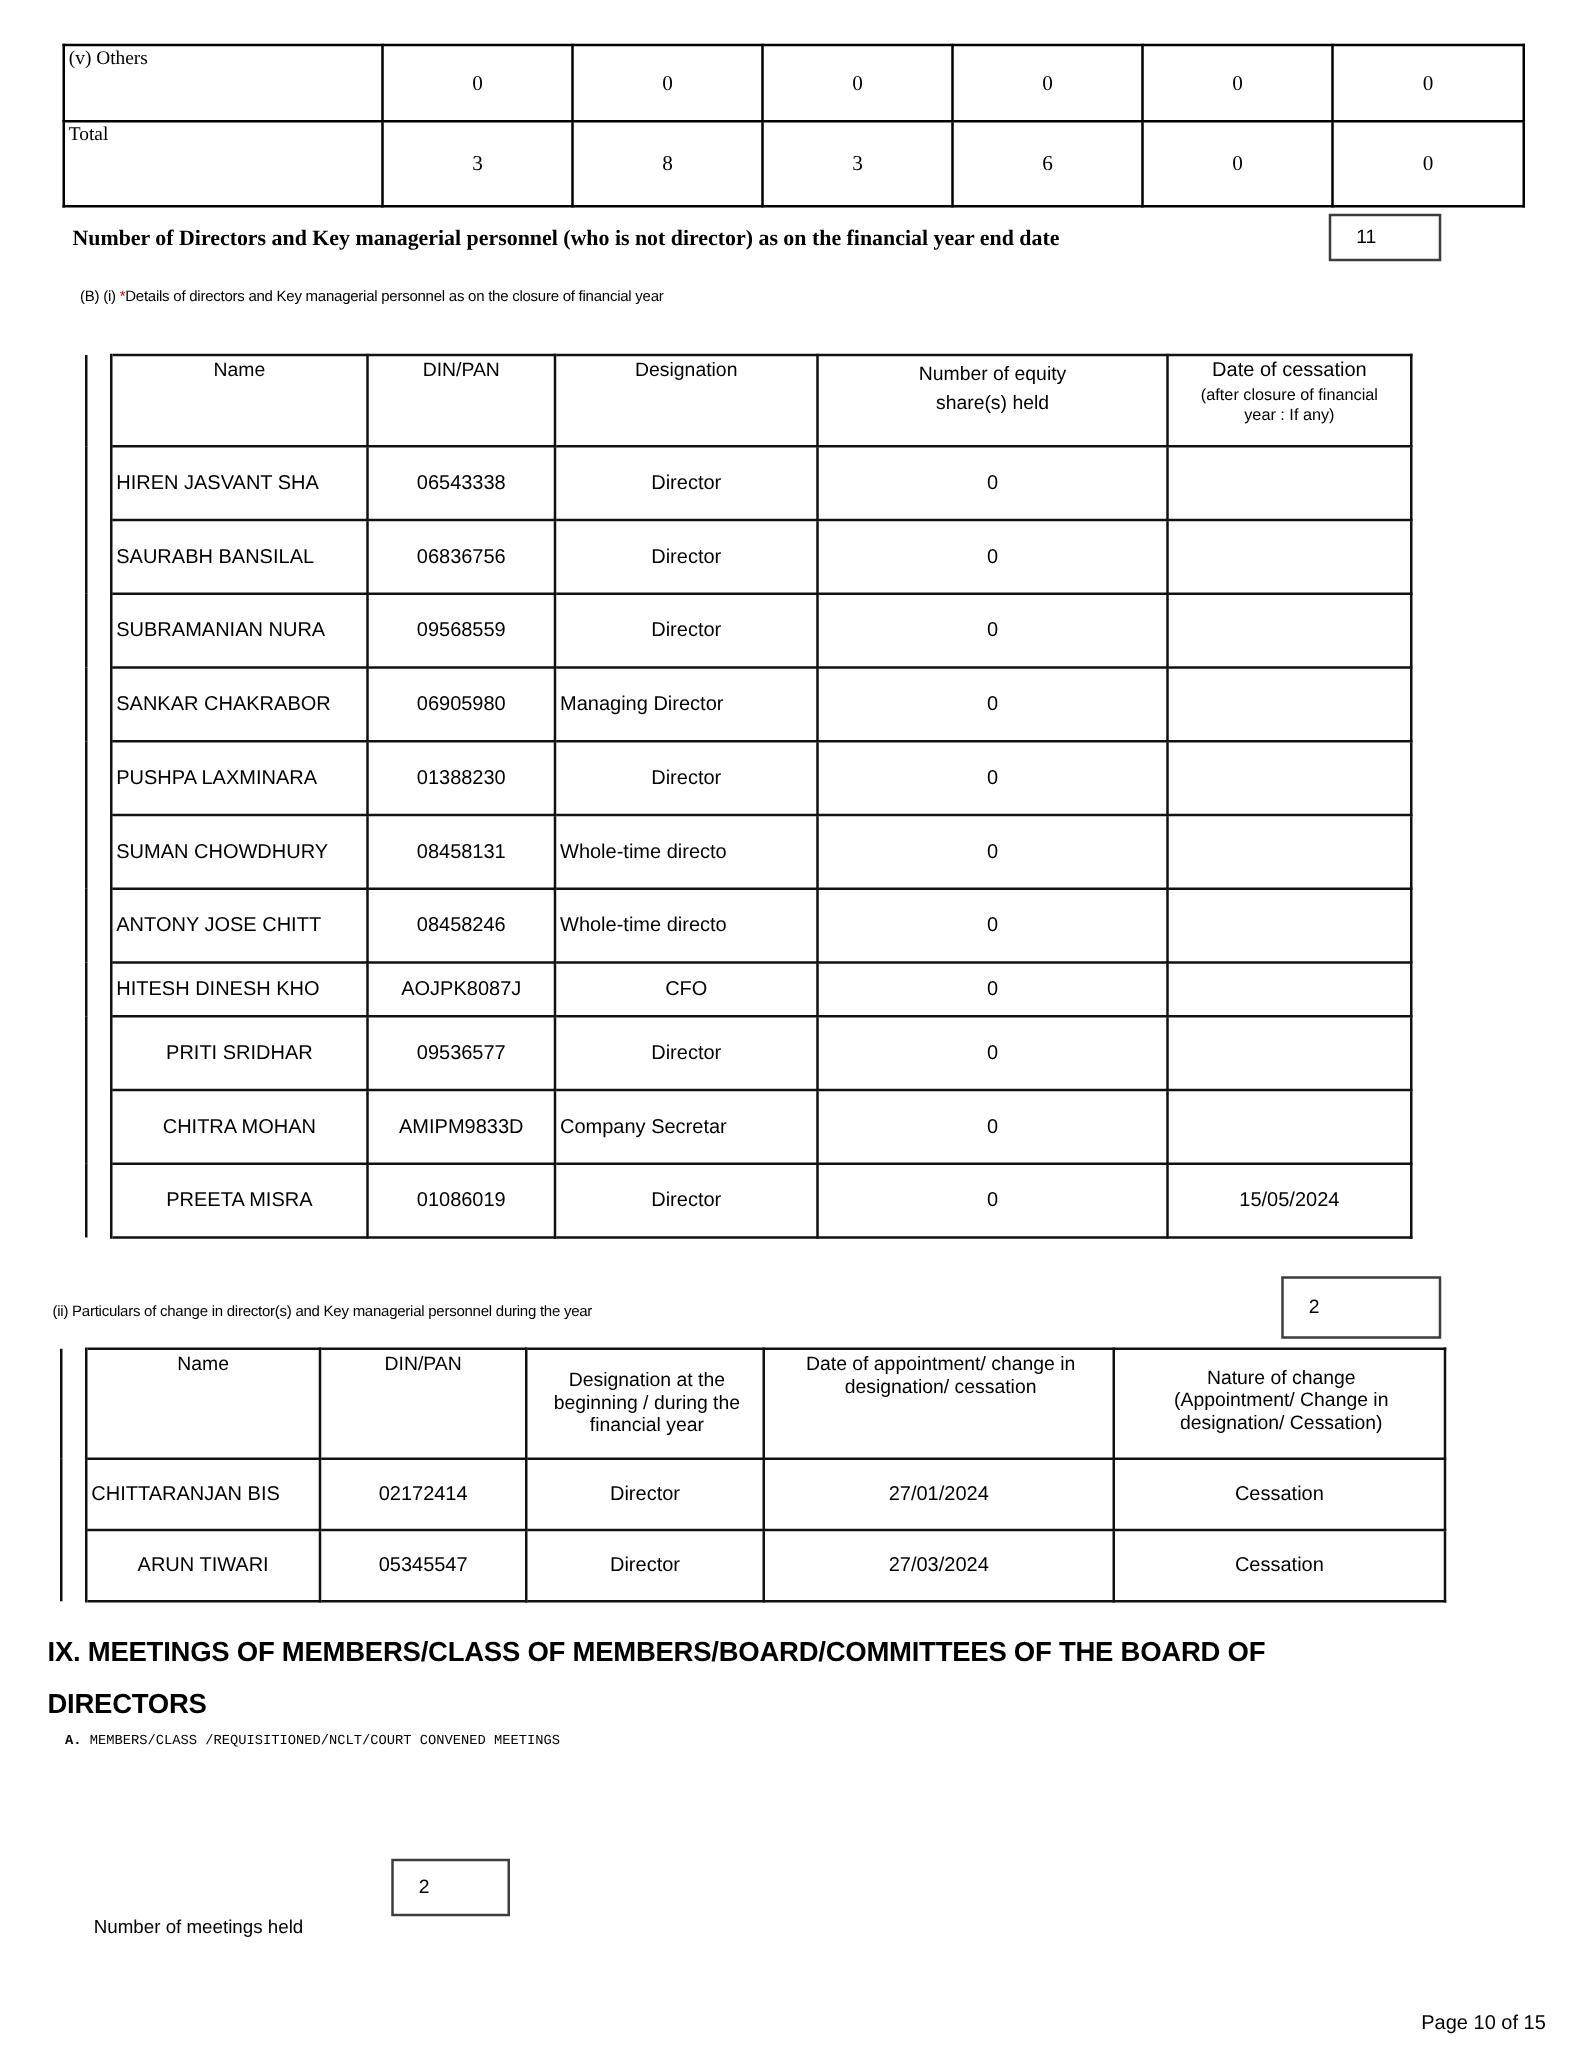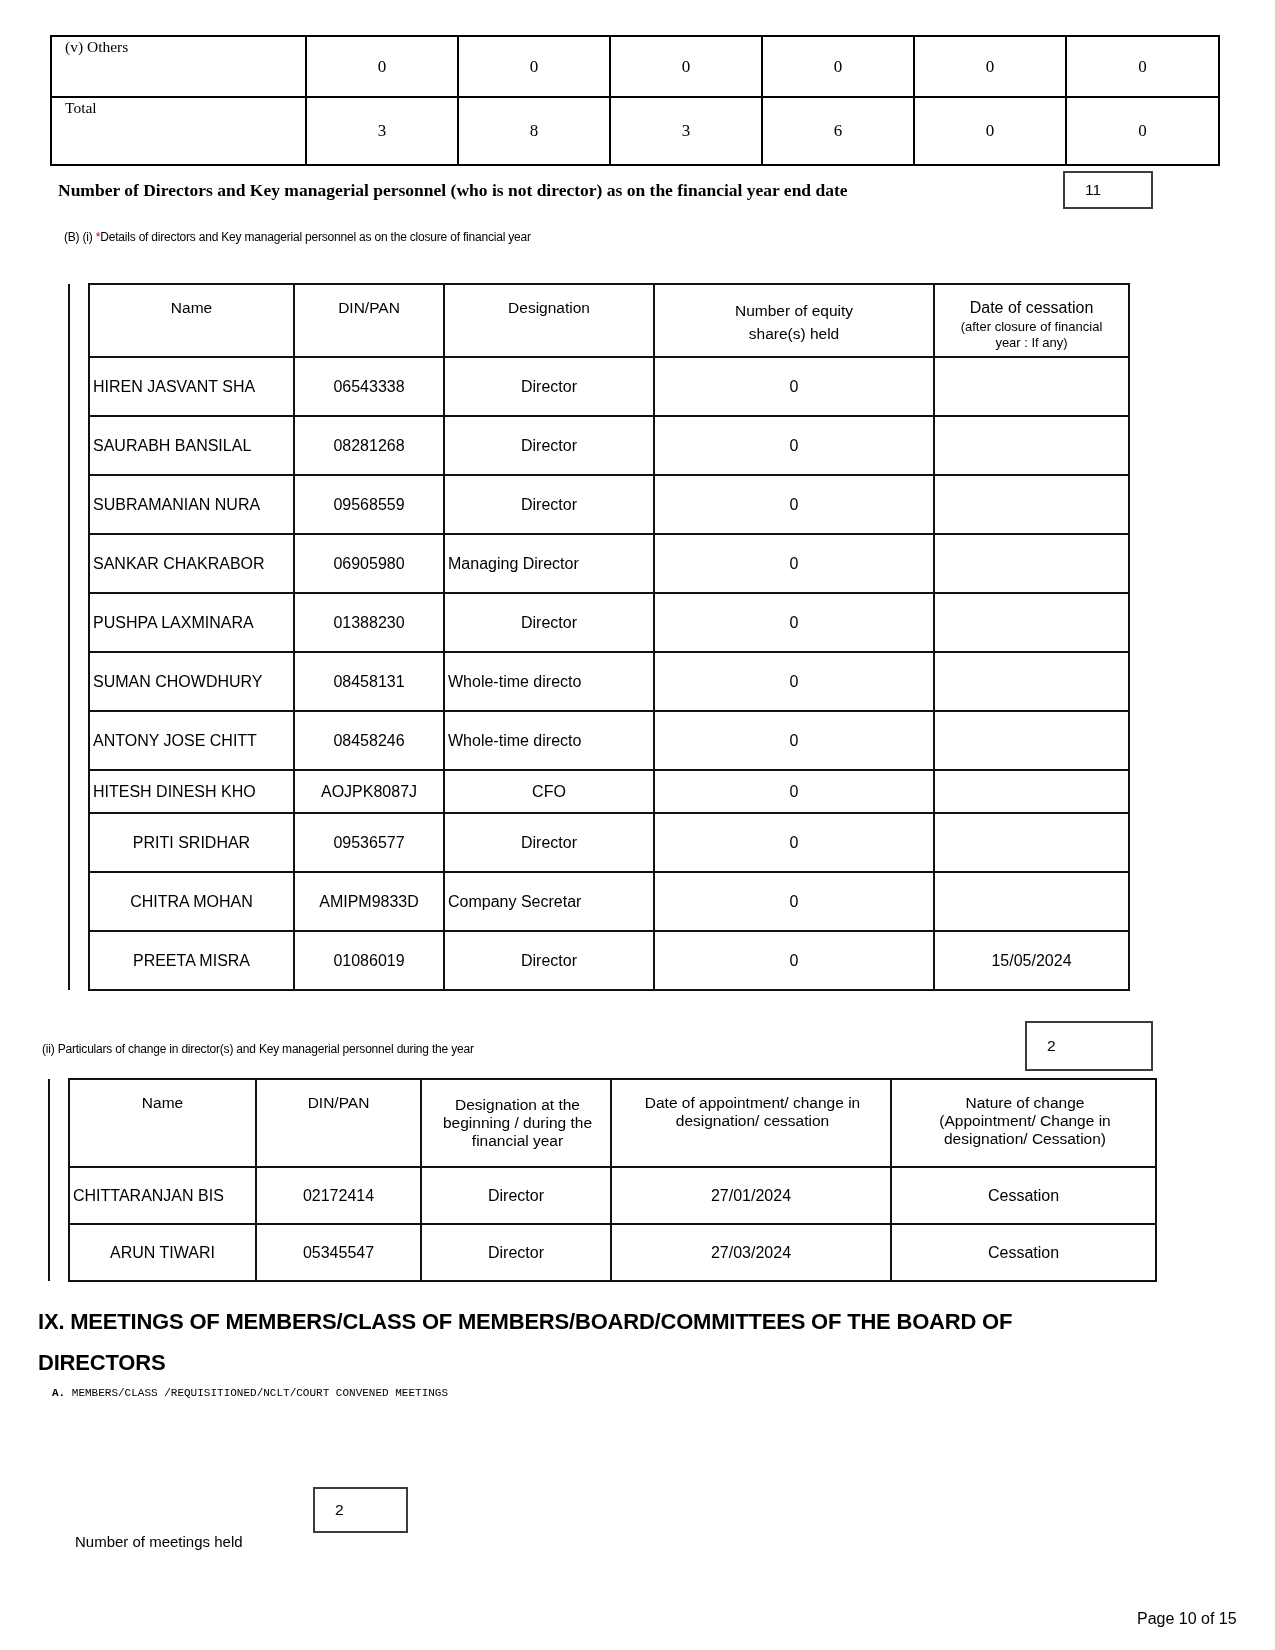--- a/index.html
+++ b/index.html
@@ -10,21 +10,21 @@
     position:relative; overflow:hidden;
   }
   .abs { position:absolute; }
 
   
   table.t-top {
     border-collapse:collapse; table-layout:fixed;
     font-family:"Liberation Serif", serif;
   }
   .t-top td { border:2px solid #000; overflow:hidden; }
-  .t-top td.lbl { vertical-align:top; font-size:15.5px; padding:1px 13px; text-align:left; }
+  .t-top td.lbl { vertical-align:top; font-size:15.5px; padding:1px 3px; text-align:left; }
   .t-top td.val { text-align:center; vertical-align:middle; font-size:17px; }
 
   
   .kmp-label {
     font-family:"Liberation Serif", serif;
     font-weight:bold; font-size:17.5px; white-space:nowrap;
   }
   .h-bold { font-weight:normal; font-size:12px; letter-spacing:-0.2px; }
   .star { color:#cc0000; }
 
@@ -33,21 +33,21 @@
     border:2px solid #3c3c3c; background:#fff;
     display:flex; align-items:center;
     font-size:15.5px; padding-left:20px; box-sizing:border-box;
   }
 
   
   table.grid { border-collapse:collapse; table-layout:fixed; font-size:16px; }
   .grid td, .grid th { border:2px solid #111; overflow:hidden; font-weight:normal; }
   .grid td { text-align:center; vertical-align:middle; white-space:nowrap; }
   .grid td.left { text-align:left; padding-left:3px; }
-  .grid th { vertical-align:top; text-align:center; padding-top:14px; font-size:15.5px; }
+  .grid th { vertical-align:top; text-align:center; padding-top:3px; font-size:15.5px; }
   .grid td.spacer { border-top:none; border-bottom:none; }
   .preline { white-space:pre-line; }
   .hdr-mid { vertical-align:middle; }
   .hdr-left { text-align:left; padding-left:4px; }
   .cess-note { font-size:13px; display:block; margin-top:2px; line-height:1.25; }
   .cess-title { font-size:16px; display:block; }
   .equity-hdr { padding-top:14px; font-size:15.5px; line-height:1.5; }
 
   
   .ix-title { font-weight:bold; font-size:22px; line-height:1.85; letter-spacing:-0.2px; }
@@ -125,21 +125,21 @@
   </tr>
   <tr style="height:59px">
     <td class="left">HIREN JASVANT SHA</td>
     <td>06543338</td>
     <td>Director</td>
     <td>0</td>
     <td></td>
   </tr>
   <tr style="height:59px">
     <td class="left">SAURABH BANSILAL</td>
-    <td>08281268</td>
+    <td>06836756</td>
     <td>Director</td>
     <td>0</td>
     <td></td>
   </tr>
   <tr style="height:59px">
     <td class="left">SUBRAMANIAN NURA</td>
     <td>09568559</td>
     <td>Director</td>
     <td>0</td>
     <td></td>

